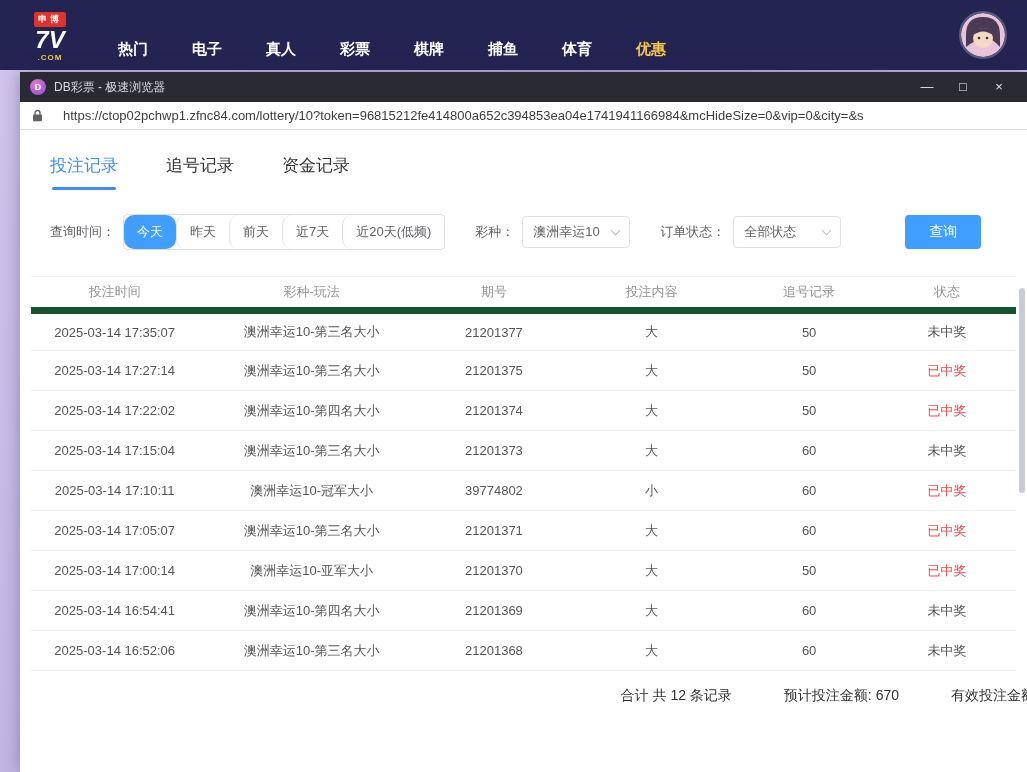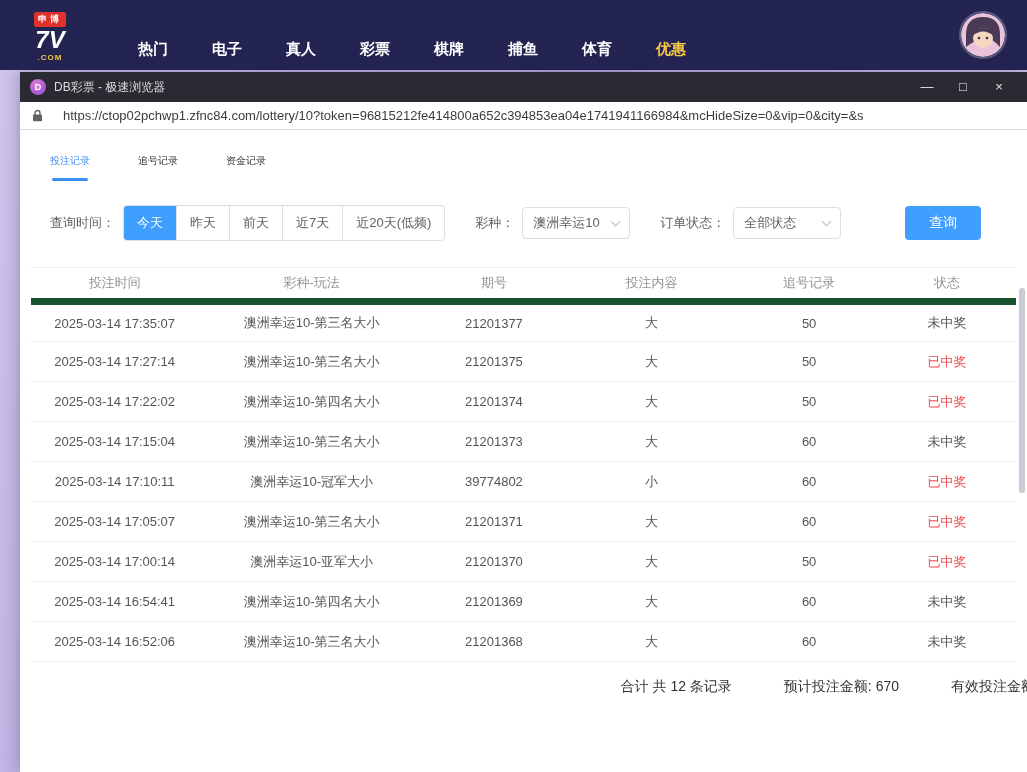--- a/index.html
+++ b/index.html
@@ -3,21 +3,21 @@
 <meta charset="utf-8">
 <style>
   *{margin:0;padding:0;box-sizing:border-box;}
   html,body{width:1027px;height:772px;overflow:hidden;}
   body{font-family:"Liberation Sans","DejaVu Sans",sans-serif;}
   .screen{position:relative;width:1027px;height:772px;overflow:hidden;
     background:linear-gradient(115deg,#cfc6ec 0%,#b7a9de 45%,#ddd5f2 100%);}
 
   
   .topbar{position:absolute;top:0;left:0;width:100%;height:70px;background:#242453;
-    display:flex;align-items:center;padding:0 22px;gap:20px;}
+    display:flex;align-items:center;padding:0 22px;}
   .logo{width:56px;margin-right:40px;text-align:center;cursor:pointer;flex-shrink:0;}
   .logo-cn{display:inline-block;background:#e0312a;color:#fff;font-size:9px;padding:1px 4px;
     border-radius:2px;letter-spacing:3px;font-weight:bold;}
   .logo-7v{color:#fff;font-weight:bold;font-size:24px;font-style:italic;line-height:1.05;}
   .logo-com{color:#f7c948;font-size:8px;font-weight:bold;letter-spacing:1px;}
   .nav-items{display:flex;gap:44px;flex:1;margin-top:29px;}
   .nav-item{color:#fff;font-size:15px;font-weight:bold;cursor:pointer;}
   .nav-item.highlight{color:#f7c948;}
   .avatar{width:44px;height:44px;border-radius:50%;overflow:hidden;margin-left:auto;
     cursor:pointer;flex-shrink:0;box-shadow:0 0 0 2px rgba(255,255,255,.25);}
@@ -33,28 +33,28 @@
   .title{font-size:12px;}
   .controls{margin-left:auto;display:flex;}
   .ctrl{width:36px;text-align:center;font-size:13px;color:#e8e8ea;cursor:pointer;line-height:30px;}
   .urlbar{height:28px;background:#fff;border-bottom:1px solid #dcdcdc;display:flex;
     align-items:center;padding:0 12px;gap:20px;}
   .url{font-size:13px;color:#3c3c3c;white-space:nowrap;overflow:hidden;flex:1;}
 
   
   .page{position:relative;height:641px;background:#fff;overflow:hidden;}
   .tabs{display:flex;gap:48px;padding:24px 0 0 30px;}
-  .tab{font-size:10px;color:#333;cursor:pointer;position:relative;padding-bottom:13px;}
+  .tab{font-size:17px;color:#333;cursor:pointer;position:relative;padding-bottom:13px;}
   .tab.active{color:#3a8ef6;}
   .tab.active::after{content:"";position:absolute;left:2px;right:2px;bottom:0;height:3px;
     background:#3a8ef6;border-radius:2px;}
 
   .filters{display:flex;align-items:center;margin:24px 0 0 30px;font-size:13px;color:#606266;}
   .fgroup{display:flex;border:1px solid #dcdfe6;border-radius:4px;overflow:hidden;margin:0 30px 0 8px;background:#fff;}
-  .fbtn{padding:8px 13px;border-left:1px solid #dcdfe6;cursor:pointer;color:#606266;font-size:13px;white-space:nowrap;}
+  .fbtn{padding:8px 13px;border-left:1px solid #dcdfe6;cursor:pointer;color:#606266;font-size:13px;white-space:nowrap;border-radius:10px;}
   .fbtn:first-child{border-left:none;}
   .fbtn.active{background:#409eff;color:#fff;}
   .select{display:flex;align-items:center;justify-content:space-between;width:108px;height:32px;
     border:1px solid #dcdfe6;border-radius:4px;padding:12px 10px;margin:0 30px 0 8px;cursor:pointer;color:#606266;background:#fff;}
   .chev{width:7px;height:7px;border-right:1px solid #b4bccc;border-bottom:1px solid #b4bccc;
     transform:rotate(45deg);margin-top:-4px;flex-shrink:0;}
   .query{margin-left:34px;width:76px;height:34px;background:#409eff;color:#fff;border:none;
     border-radius:4px;font-size:14px;cursor:pointer;}
 
   .btable{width:calc(100% - 22px);margin:26px 11px 0;border-collapse:collapse;font-size:13px;color:#555;table-layout:fixed;}

